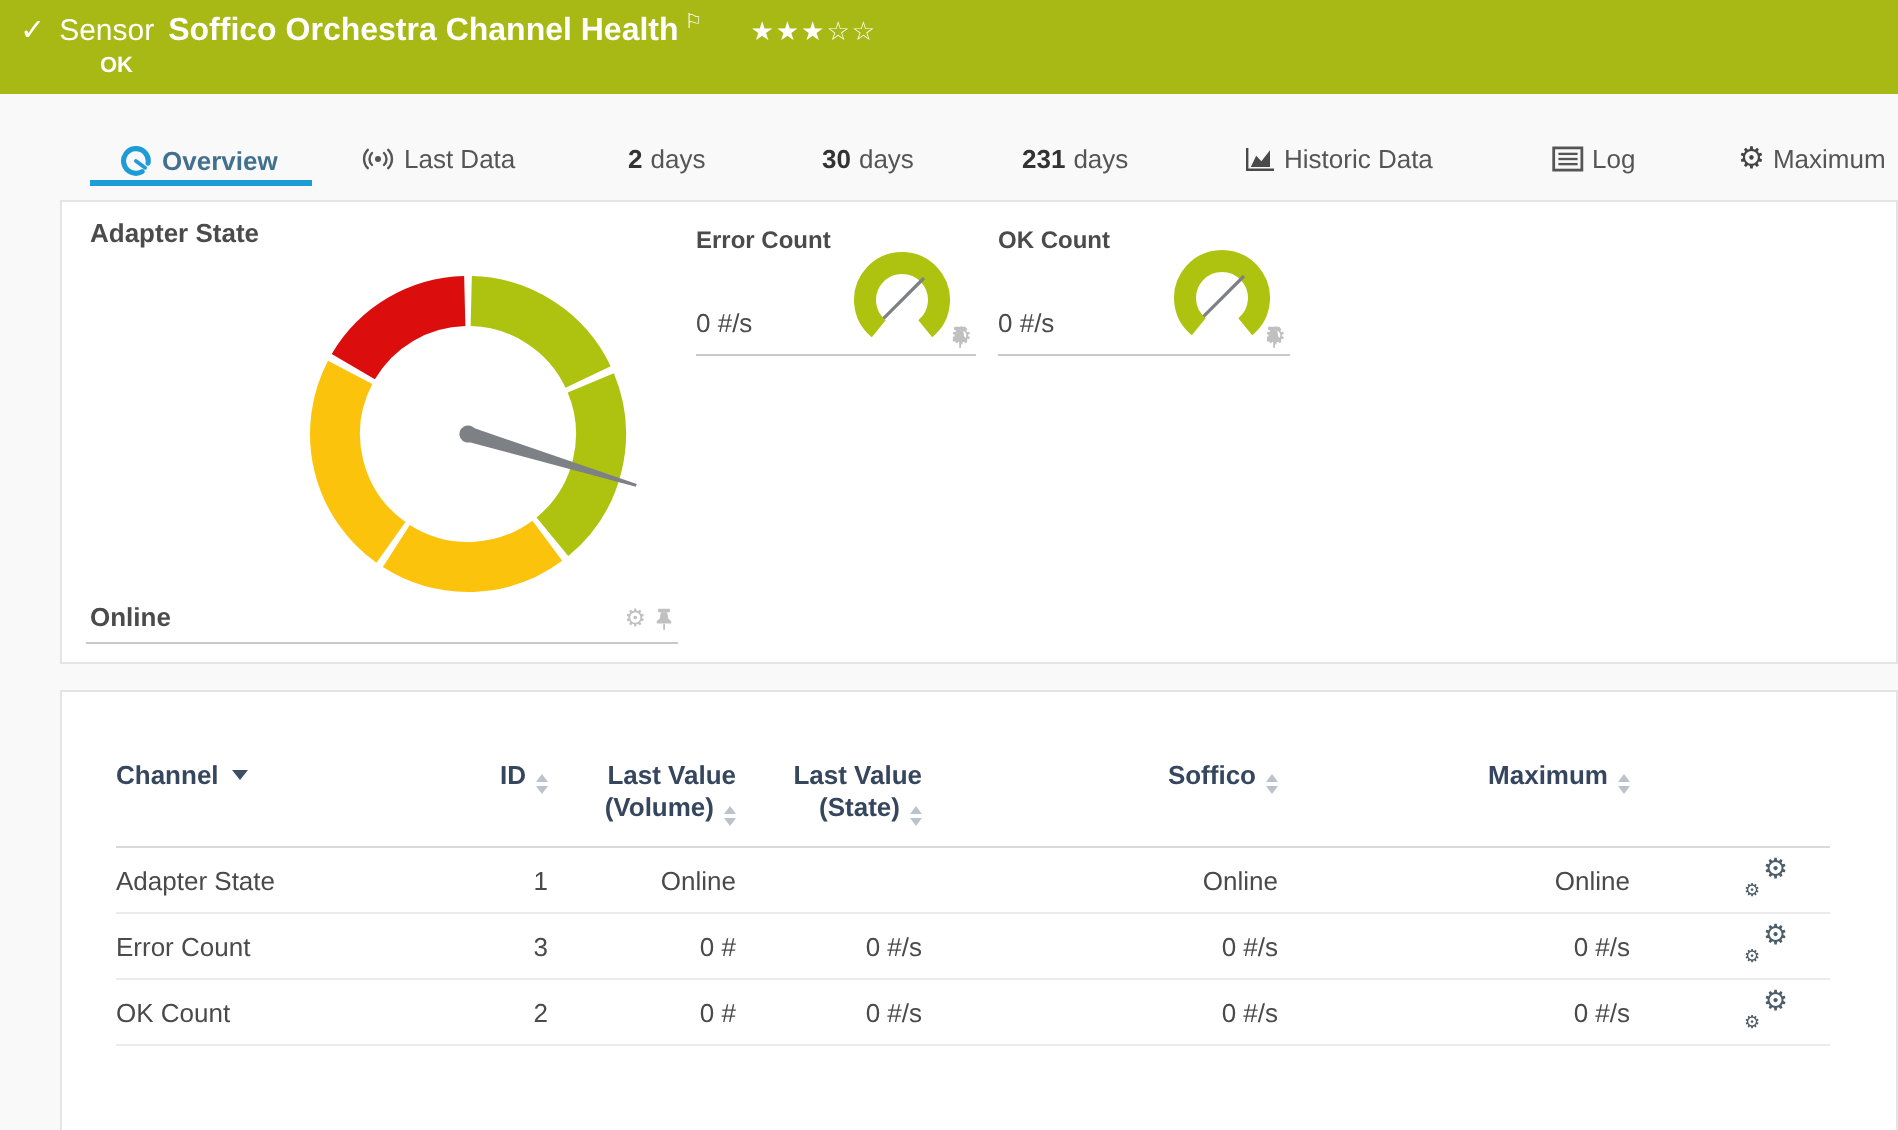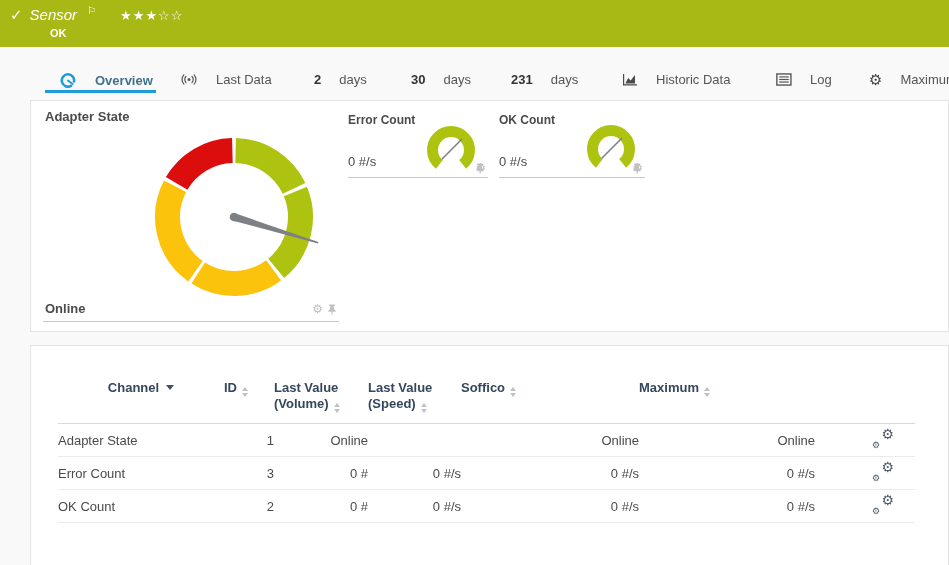--- a/index.html
+++ b/index.html
@@ -3,28 +3,28 @@
 <meta charset="utf-8">
 <style>
   html,body{margin:0;padding:0}
   body{position:relative;width:949px;height:565px;overflow:hidden;background:#f9f9f9;
        font-family:"Liberation Sans","DejaVu Sans",sans-serif;-webkit-font-smoothing:antialiased}
 
   
   .topbar{position:absolute;left:0;top:0;width:949px;height:47px;background:#a8b815;color:#fff}
   .row1{position:absolute;left:10px;top:6px;display:flex;align-items:baseline;white-space:nowrap}
   .chk{font-size:15px;font-weight:bold;margin-right:7px}
-  .kind{font-style:italic;font-size:15px;margin-right:7px}
+  .kind{font-size:15px;margin-right:7px}
   .ttl{font-weight:bold;font-size:16px}
   .flag{font-size:10px;margin-left:3px;position:relative;top:-6px;cursor:pointer}
   .stars{margin-left:24px;font-size:13px;letter-spacing:1px;cursor:pointer}
   .statustx{position:absolute;left:50px;top:27px;font-size:11px;font-weight:bold}
 
   
-  .tab{position:absolute;top:72px;display:flex;align-items:center;gap:18px;font-size:13px;color:#555;cursor:pointer;white-space:nowrap}
+  .tab{position:absolute;top:72px;display:flex;align-items:center;gap:4px;font-size:13px;color:#555;cursor:pointer;white-space:nowrap}
   .tab .num{font-weight:bold;color:#333}
   .tab.active{color:#41718e;font-weight:bold}
   .tab svg{display:block}
   .tab-gear{font-size:15px;color:#444;line-height:1}
   .tab-underline{position:absolute;left:45px;top:90px;width:111px;height:3px;background:#1e9cd7}
 
   
   .panel{position:absolute;left:30px;background:#fff;border:1px solid #e4e4e4;box-sizing:border-box}
   .panel-gauges{top:100px;width:919px;height:232px}
   .panel-table{top:345px;width:919px;height:221px}
@@ -44,42 +44,43 @@
   .gauge-small .g-title{position:absolute;left:0;top:7px;font-size:12px;font-weight:bold;color:#4b4b4b}
   .gauge-small svg{position:absolute}
   .err .sgauge{left:76px;top:19px}
   .okc .sgauge{left:85px;top:18px}
   .gauge-small .g-value{position:absolute;left:0;top:48px;font-size:13px;color:#4b4b4b}
   .gauge-small .g-icons{top:auto;bottom:3px}
 
   
   table{border-collapse:collapse;table-layout:fixed;width:857px;margin:30px 0 0 27px}
   th{vertical-align:top;padding:4px 0 10px 0;font-size:13px;line-height:1.25;color:#35465e;
-     text-align:left;font-weight:bold;border-bottom:1px solid #d9d9d9;cursor:pointer}
-  th.ch{text-align:center}
+     text-align:right;font-weight:bold;border-bottom:1px solid #d9d9d9;cursor:pointer}
+  th.ch{text-align:left}
   td{height:32px;font-size:13px;color:#4a4a4a;text-align:right;border-bottom:1px solid #ebebeb;padding:0}
   td.ch{text-align:left}
   td.ic{padding-right:21px}
   .sort{display:inline-flex;flex-direction:column;gap:2px;margin-left:5px;vertical-align:1px}
   .sort i{display:block;width:0;height:0;border-left:3.5px solid transparent;border-right:3.5px solid transparent}
   .sort .u{border-bottom:4px solid #bcc2c9}
   .sort .d{border-top:4px solid #bcc2c9}
   .caret{display:inline-block;margin-left:7px;width:0;height:0;border-left:4px solid transparent;
          border-right:4px solid transparent;border-top:5px solid #3c4f66;vertical-align:2px}
   .gearpair{position:relative;display:inline-block;width:22px;height:16px;cursor:pointer}
   .gearpair .g1{position:absolute;right:0;top:-4px;font-size:14px;color:#4e5d6a;line-height:1}
   .gearpair .g2{position:absolute;left:0;bottom:-3px;font-size:9px;color:#4e5d6a;line-height:1}
 </style>
 </head>
 <body>
 
 <div class="topbar" style="background: rgb(168, 184, 21);">
   <div class="row1">
     <span class="chk">✓</span>
     <span class="kind">Sensor</span>
+    <span class="ttl">Soffico Orchestra Channel Health</span>
     <span class="flag">⚐</span>
     <span class="stars"><span>★★★</span><span>☆☆</span></span>
   </div>
   <div class="statustx">OK</div>
 </div>
 
 <div class="tab active" style="left:60px">
   <svg width="17" height="17" viewBox="0 0 16 16">
     <path d="M10.4,13 A5.8,5.8 0 1 1 13.2,9" fill="none" stroke="#1e9cd7" stroke-width="2.4" stroke-linecap="round"></path>
     <path d="M7.5,8 L11.8,11.2" stroke="#1e9cd7" stroke-width="1.8" stroke-linecap="round"></path>
@@ -227,21 +228,21 @@
       <tr>
         <th class="ch"><span>Channel</span><span class="caret"></span></th>
         <th><span>ID</span><span class="sort">
               <i class="u"></i>
               <i class="d"></i>
             </span></th>
         <th><span>Last Value</span><br><span>(Volume)</span><span class="sort">
               <i class="u"></i>
               <i class="d"></i>
             </span></th>
-        <th><span>Last Value</span><br><span>(Speed)</span><span class="sort">
+        <th><span>Last Value</span><br><span>(State)</span><span class="sort">
               <i class="u"></i>
               <i class="d"></i>
             </span></th>
         <th><span>Soffico</span><span class="sort">
               <i class="u"></i>
               <i class="d"></i>
             </span></th>
         <th><span>Maximum</span><span class="sort">
               <i class="u"></i>
               <i class="d"></i>

